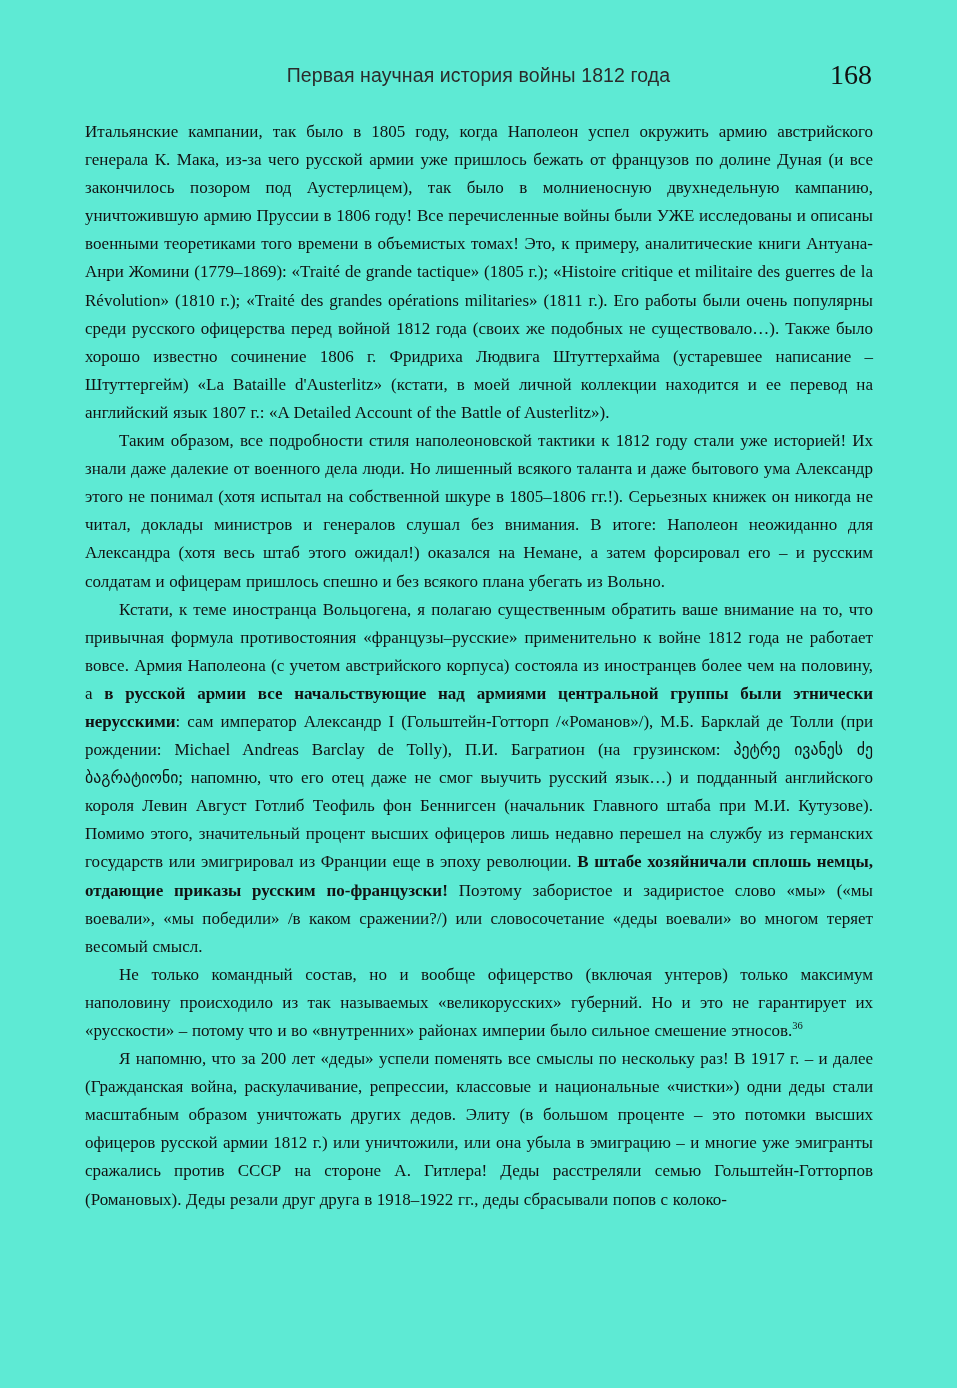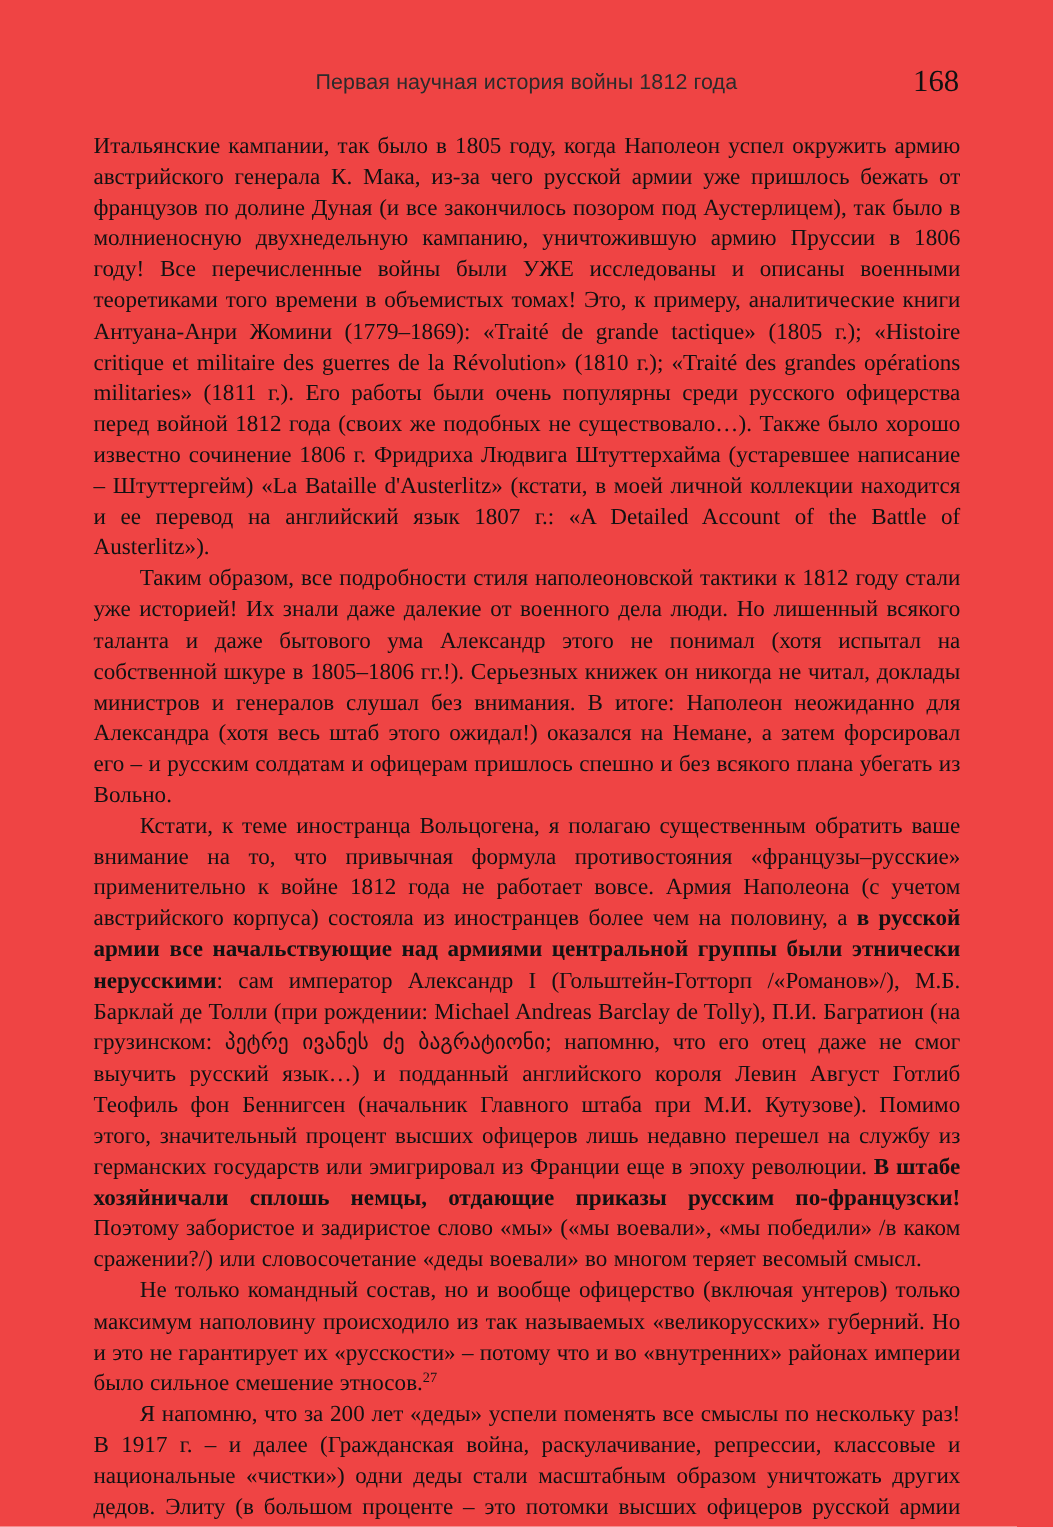--- a/index.html
+++ b/index.html
@@ -13,21 +13,21 @@
     font-family: "Liberation Serif", "DejaVu Serif", serif;
     color: #121212;
     overflow: hidden;
   }
 
   .page {
     position: relative;
     width: 957px;
     height: 1388px;
     box-sizing: border-box;
-    background: #ef4444;
+    background: #5eead4;
   }
 
   
   .running-head {
     position: absolute;
     top: 62px;
     left: 85px;
     width: 787px;
     height: 34px;
   }
@@ -57,21 +57,21 @@
   
   .textblock {
     position: absolute;
     top: 118px;
     left: 85px;
     width: 788px;
   }
 
   p.para {
     margin: 0;
-    font-size: 21px;
+    font-size: 17px;
     line-height: 28.1px;
     text-align: justify;
     text-justify: inter-word;
     hyphens: manual;
     word-spacing: 0.02em;
     color: #121212;
   }
   p.para.indent {
     text-indent: 2.0em;
   }
@@ -98,17 +98,17 @@
 
   <div class="running-head">
     <div class="running-head-title">Первая научная история войны 1812 года</div>
     <div class="running-head-folio">168</div>
   </div>
 
   <div class="textblock">
     <p class="para"><span>Итальянские кампании, так было в 1805 году, когда Наполеон успел окружить армию австрийского генерала К. Мака, из-за чего русской армии уже пришлось бежать от французов по долине Дуная (и все закончилось позором под Аустерлицем), так было в молниеносную двухнедельную кампанию, уничтожившую армию Пруссии в 1806 году! Все перечисленные войны были УЖЕ исследованы и описаны военными теоретиками того времени в объемистых томах! Это, к примеру, аналитические книги Антуана-Анри Жомини (1779–1869): «Traité de grande tactique» (1805 г.); «Histoire critique et militaire des guerres de la Révolution» (1810 г.); «Traité des grandes opérations militaries» (1811 г.). Его работы были очень популярны среди русского офицерства перед войной 1812 года (своих же подобных не существовало…). Также было хорошо известно сочинение 1806 г. Фридриха Людвига Штуттерхайма (устаревшее написание – Штуттергейм) «La Bataille d'Austerlitz» (кстати, в моей личной коллекции находится и ее перевод на английский язык 1807 г.: «A Detailed Account of the Battle of Austerlitz»).</span></p>
     <p class="para indent"><span>Таким образом, все подробности стиля наполеоновской тактики к 1812 году стали уже историей! Их знали даже далекие от военного дела люди. Но лишенный всякого таланта и даже бытового ума Александр этого не понимал (хотя испытал на собственной шкуре в 1805–1806 гг.!). Серьезных книжек он никогда не читал, доклады министров и генералов слушал без внимания. В итоге: Наполеон неожиданно для Александра (хотя весь штаб этого ожидал!) оказался на Немане, а затем форсировал его – и русским солдатам и офицерам пришлось спешно и без всякого плана убегать из Вольно.</span></p>
     <p class="para indent"><span>Кстати, к теме иностранца Вольцогена, я полагаю существенным обратить ваше внимание на то, что привычная формула противостояния «французы–русские» применительно к войне 1812 года не работает вовсе. Армия Наполеона (с учетом австрийского корпуса) состояла из иностранцев более чем на половину, а </span><b>в русской армии все начальствующие над армиями центральной группы были этнически нерусскими</b><span>: сам император Александр I (Гольштейн-Готторп /«Романов»/), М.Б. Барклай де Толли (при рождении: Michael Andreas Barclay de Tolly), П.И. Багратион (на грузинском: </span><span class="geo">პეტრე ივანეს ძე ბაგრატიონი</span><span>; напомню, что его отец даже не смог выучить русский язык…) и подданный английского короля Левин Август Готлиб Теофиль фон Беннигсен (начальник Главного штаба при М.И. Кутузове). Помимо этого, значительный процент высших офицеров лишь недавно перешел на службу из германских государств или эмигрировал из Франции еще в эпоху революции. </span><b>В штабе хозяйничали сплошь немцы, отдающие приказы русским по-французски!</b><span> Поэтому забористое и задиристое слово «мы» («мы воевали», «мы победили» /в каком сражении?/) или словосочетание «деды воевали» во многом теряет весомый смысл.</span></p>
-    <p class="para indent"><span>Не только командный состав, но и вообще офицерство (включая унтеров) только максимум наполовину происходило из так называемых «великорусских» губерний. Но и это не гарантирует их «русскости» – потому что и во «внутренних» районах империи было сильное смешение этносов.</span><sup class="fn">27</sup></p>
+    <p class="para indent"><span>Не только командный состав, но и вообще офицерство (включая унтеров) только максимум наполовину происходило из так называемых «великорусских» губерний. Но и это не гарантирует их «русскости» – потому что и во «внутренних» районах империи было сильное смешение этносов.</span><sup class="fn">36</sup></p>
     <p class="para indent"><span>Я напомню, что за 200 лет «деды» успели поменять все смыслы по нескольку раз! В 1917 г. – и далее (Гражданская война, раскулачивание, репрессии, классовые и национальные «чистки») одни деды стали масштабным образом уничтожать других дедов. Элиту (в большом проценте – это потомки высших офицеров русской армии 1812 г.) или уничтожили, или она убыла в эмиграцию – и многие уже эмигранты сражались против СССР на стороне А. Гитлера! Деды расстреляли семью Гольштейн-Готторпов (Романовых). Деды резали друг друга в 1918–1922 гг., деды сбрасывали попов с колоко-</span></p>
   </div>
 
 </div>
 
 </body></html>

